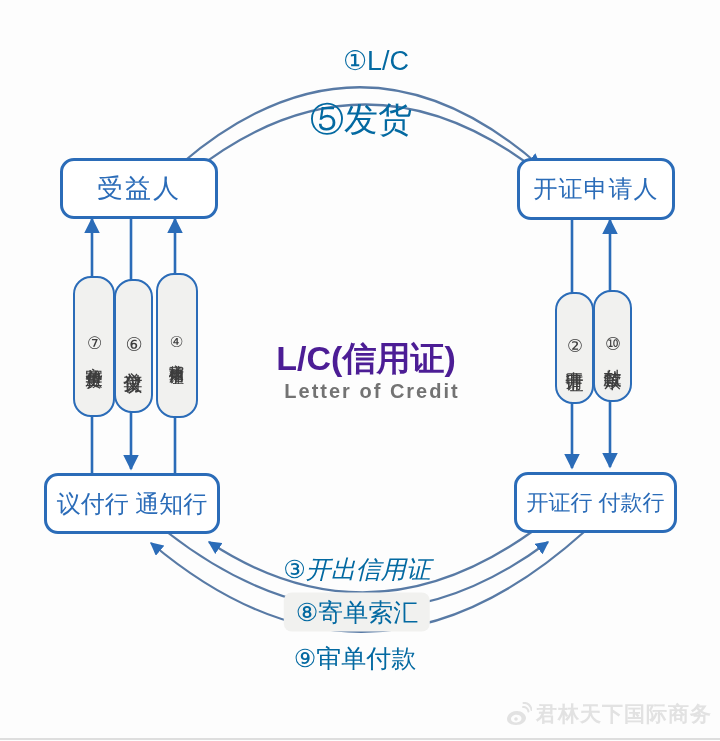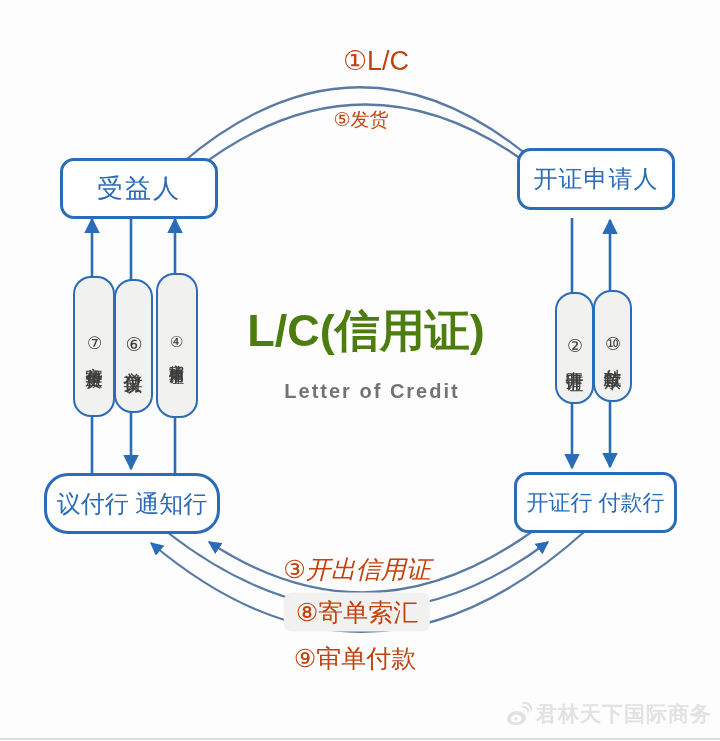--- a/index.html
+++ b/index.html
@@ -17,29 +17,29 @@
   }
   .vpill{
     position:absolute;z-index:2;
     display:flex;align-items:center;justify-content:center;
     background:#f1f1ef;border:2.5px solid #2b6cb8;border-radius:18px;
     color:#3d3d3d;
     writing-mode:vertical-rl;text-orientation:upright;
     letter-spacing:1px;line-height:1;
   }
   .flow-label{
-    position:absolute;z-index:2;color:#c2410c;white-space:nowrap;
+    position:absolute;z-index:2;color:#0369a1;white-space:nowrap;
     transform:translate(-50%,-50%);
   }
   .flow-pill{
     background:#f1f1ef;border-radius:8px;padding:3px 12px;
   }
   .title-main{
     position:absolute;z-index:2;transform:translate(-50%,-50%);
-    color:#4d7c0f;font-size:45px;font-weight:bold;white-space:nowrap;
+    color:#4c1d95;font-size:34px;font-weight:bold;white-space:nowrap;margin-top:28px;
   }
   .title-sub{
     position:absolute;z-index:2;transform:translate(-50%,-50%);
     color:#737373;font-size:20px;font-weight:bold;letter-spacing:2px;white-space:nowrap;margin-top:16px;
   }
   .watermark{
     position:absolute;z-index:2;right:8px;top:700px;
     display:flex;align-items:center;gap:4px;
     color:#e2e2e2;font-size:21px;font-weight:bold;letter-spacing:1px;
   }
@@ -70,35 +70,35 @@
     <line x1="610" y1="344" x2="610" y2="220" stroke="#2b6cb8" stroke-width="2.6" marker-end="url(#ah)"></line>
     <line x1="610" y1="344" x2="610" y2="467" stroke="#2b6cb8" stroke-width="2.6" marker-end="url(#ah)"></line>
 
     <path d="M 533 531 Q 370 648 209 542" fill="none" stroke="#587aa5" stroke-width="2.2" marker-end="url(#ah)"></path>
     <path d="M 167 532 Q 360 682 548 542" fill="none" stroke="#587aa5" stroke-width="2.2" marker-end="url(#ah)"></path>
     <path d="M 584 532 Q 368 726 151 543" fill="none" stroke="#587aa5" stroke-width="2.2" marker-end="url(#ah)"></path>
   </svg>
 
   <div class="node" style="left:60px;top:158px;width:152px;height:55px;font-size:26px;">受益人</div>
 
-  <div class="node" style="left:517px;top:148px;width:152px;height:56px;font-size:24px;letter-spacing:1px;">开证申请人</div>
+  <div class="node" style="left:517px;top:158px;width:152px;height:56px;font-size:24px;letter-spacing:1px;">开证申请人</div>
 
-  <div class="node" style="left:44px;top:473px;width:170px;height:55px;font-size:24px;letter-spacing:0;border-radius:24px;">议付行 通知行</div>
+  <div class="node" style="left:44px;top:473px;width:170px;height:55px;font-size:24px;letter-spacing:0;">议付行 通知行</div>
 
   <div class="node" style="left:514px;top:472px;width:157px;height:55px;font-size:22px;letter-spacing:0;">开证行 付款行</div>
 
   <div class="vpill" style="left:73px;top:276px;width:38px;height:137px;font-size:17px;">⑦审单垫付货款</div>
   <div class="vpill" style="left:114px;top:279px;width:35px;height:130px;font-size:19px;">⑥交单议付</div>
   <div class="vpill" style="left:156px;top:273px;width:38px;height:141px;font-size:15px;">④审核通知信用证</div>
 
   <div class="vpill" style="left:555px;top:292px;width:35px;height:108px;font-size:18px;">②申请开证</div>
   <div class="vpill" style="left:593px;top:290px;width:35px;height:108px;font-size:18px;">⑩付款赎单</div>
 
   <div class="flow-label" style="left:376px;top:61px;font-size:27px;">①L/C</div>
-  <div class="flow-label" style="left:361px;top:120px;font-size:19px;">⑤发货</div>
+  <div class="flow-label" style="left:361px;top:120px;font-size:34px;font-family:Liberation Mono, monospace;">⑤发货</div>
 
   <div class="flow-label" style="left:357px;top:569px;font-size:25px;font-style:italic;">③开出信用证</div>
   <div class="flow-label" style="left:355px;top:658px;font-size:25px;">⑨审单付款</div>
   <div class="flow-label flow-pill" style="left:357px;top:612px;font-size:25px;">⑧寄单索汇</div>
 
   <div class="title-main" style="left:366px;top:331px;">L/C(信用证)</div>
   <div class="title-sub" style="left:372px;top:375px;">Letter of Credit</div>
 
   <div class="watermark">
     <svg width="26" height="24" viewBox="0 0 26 24">

